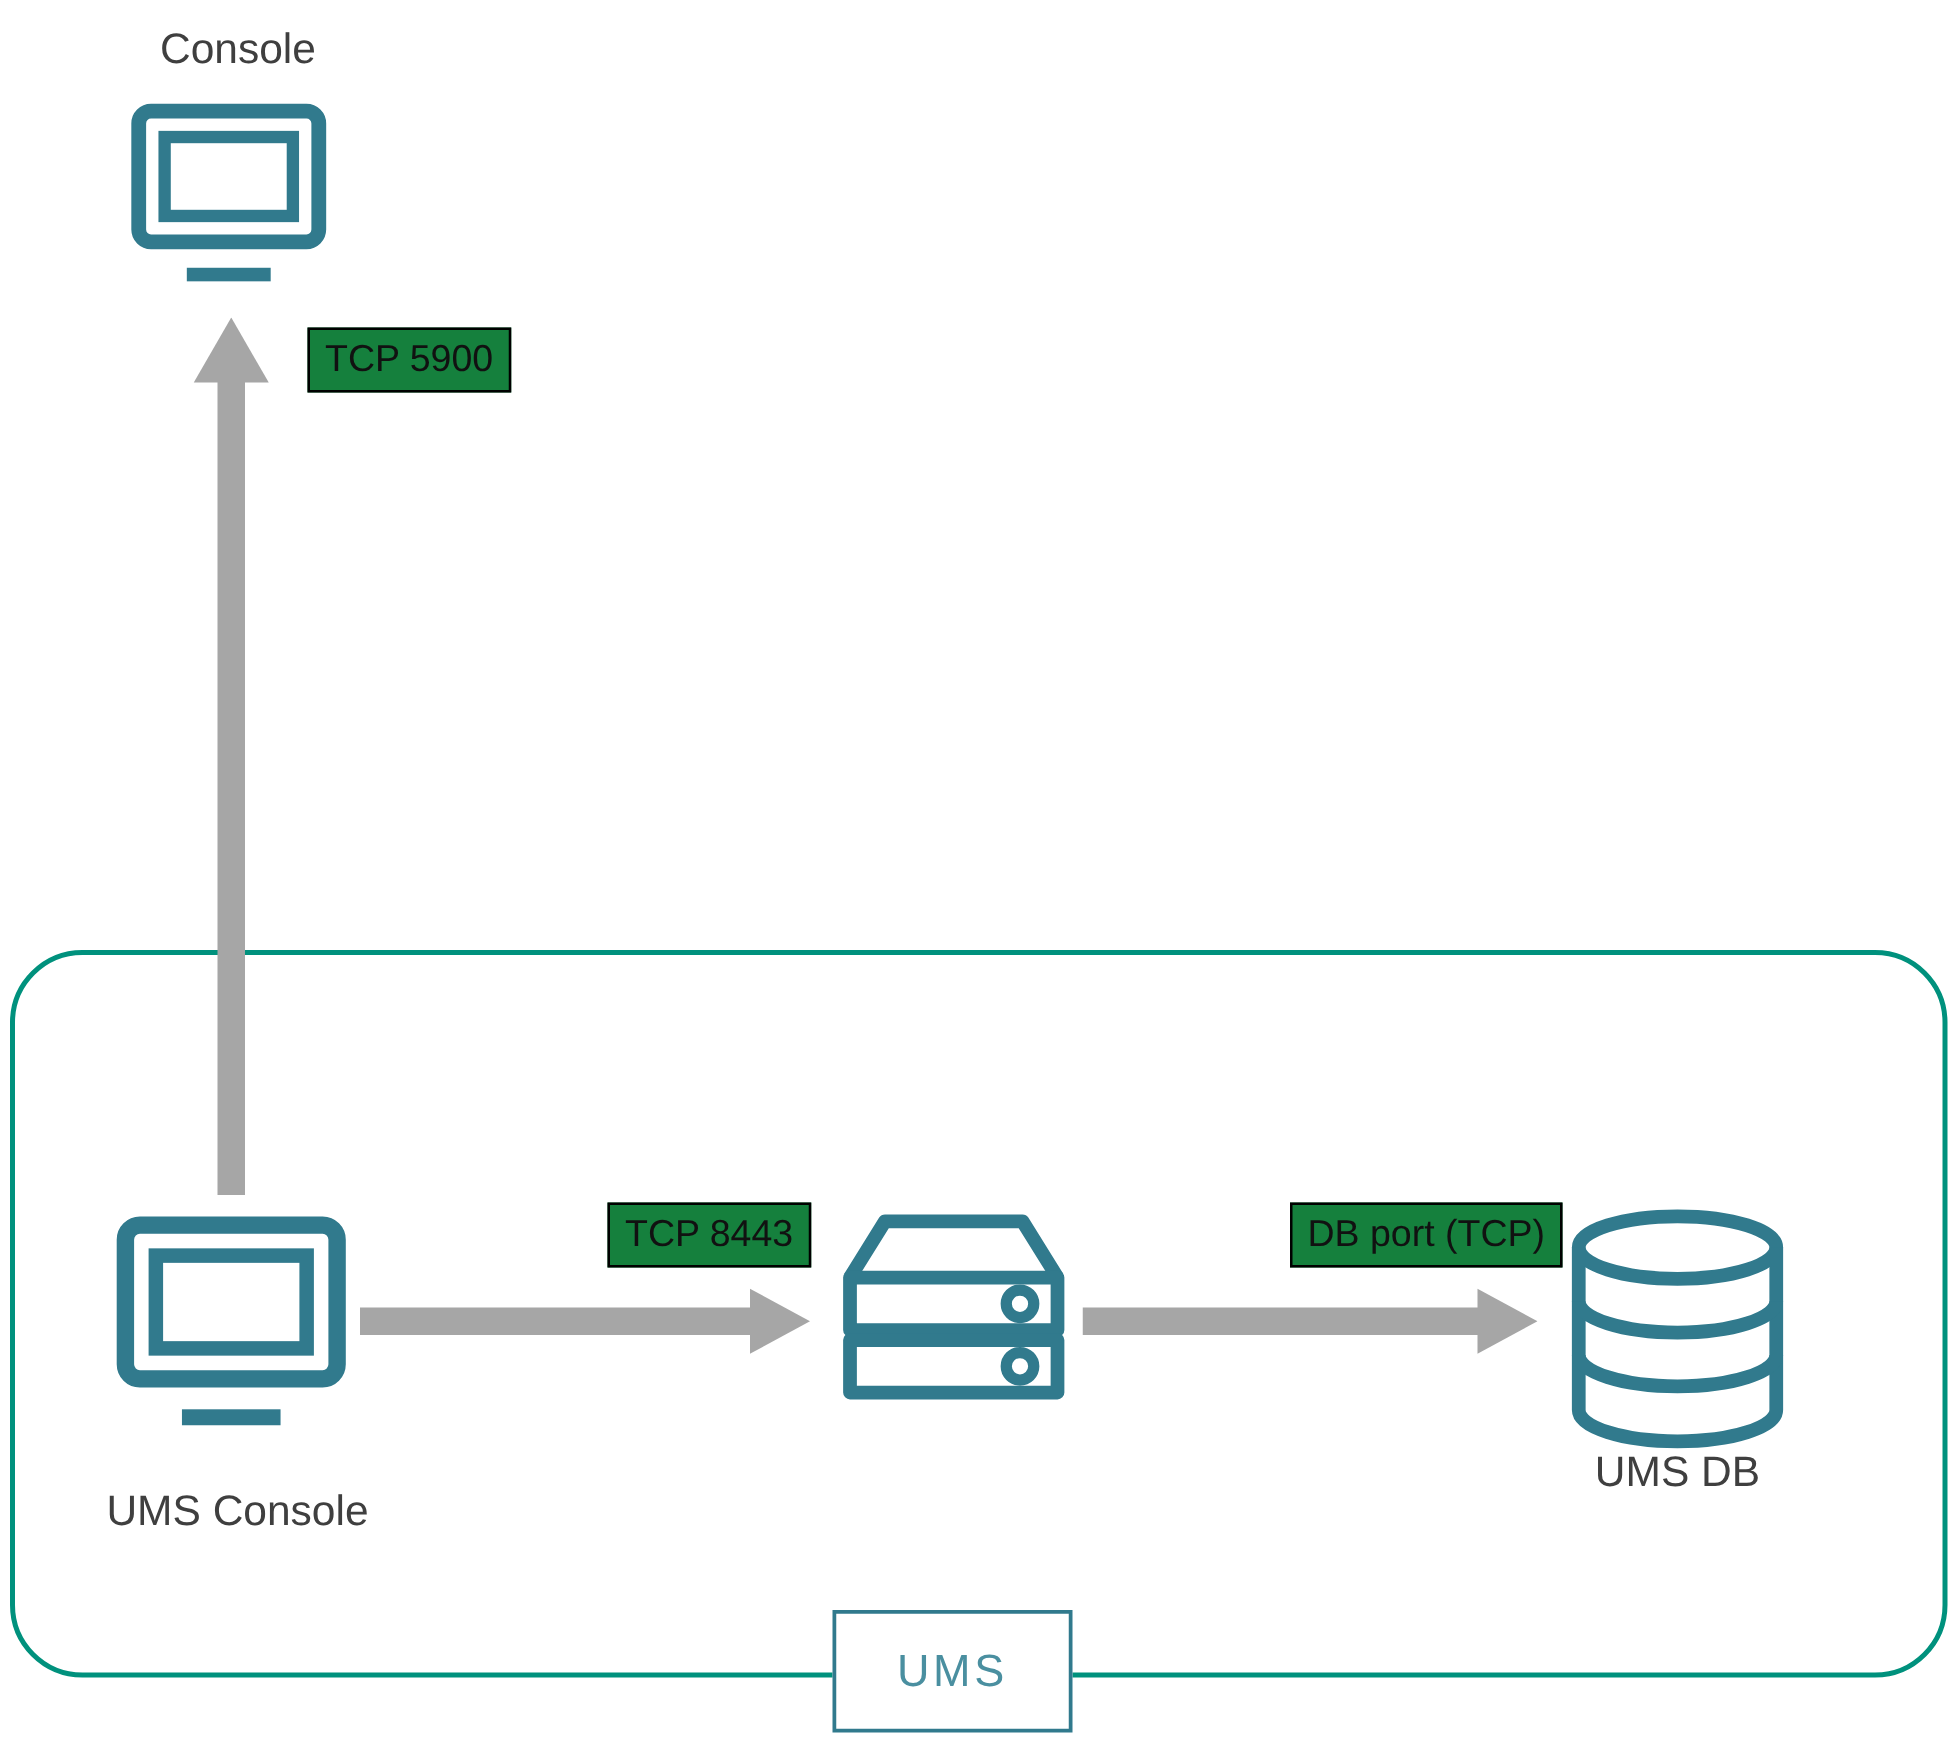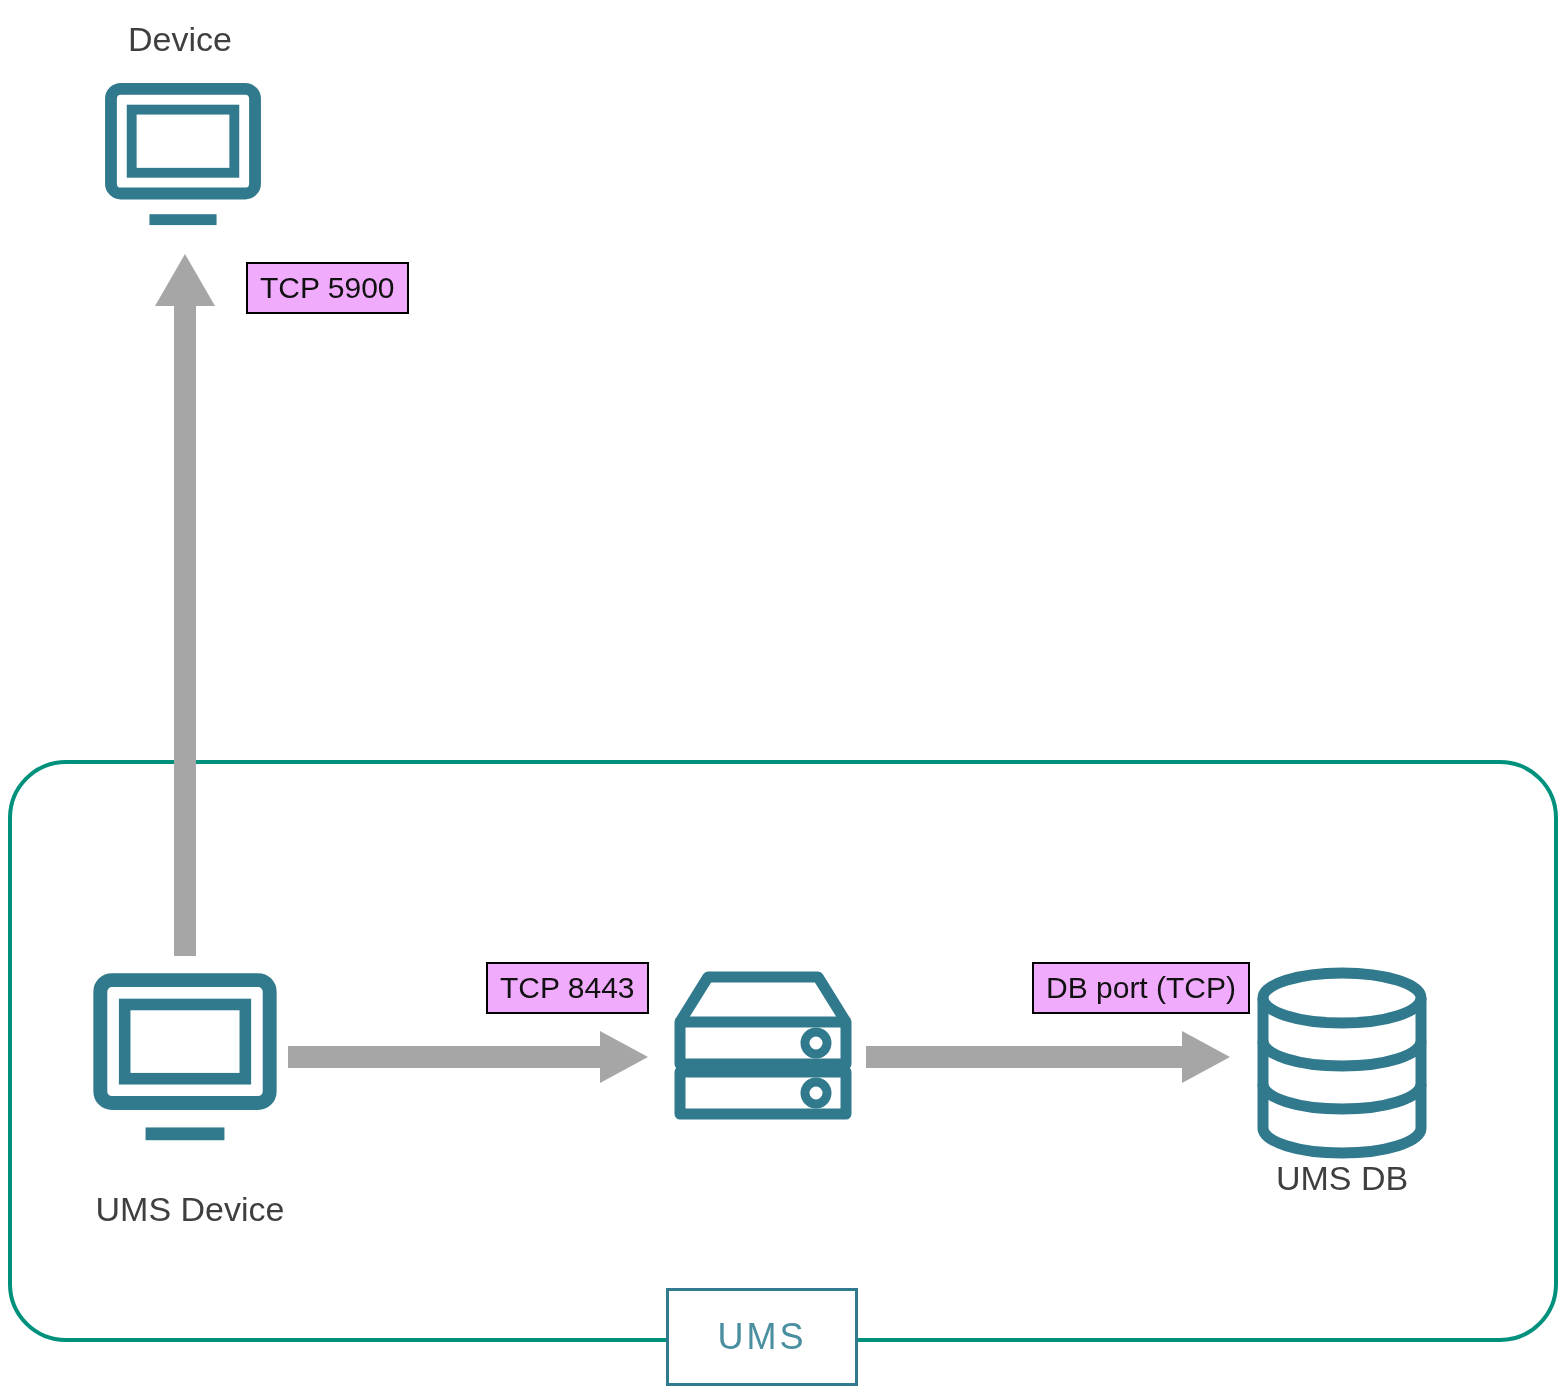--- a/index.html
+++ b/index.html
@@ -42,21 +42,21 @@
     position:absolute;
     color:var(--label_text);
     font-size:34px;
     white-space:nowrap;
   }
   .centered{
     text-align:center;
   }
   .port-label{
     position:absolute;
-    background:#f0abfc;
+    background:#15803d;
     border:2px solid #000000;
     color:var(--port_text);
     font-size:30px;
     padding:7px 12px;
     white-space:nowrap;
     z-index:5;
   }
   .ums-box{
     position:absolute;
     left:666px; top:1288px;
@@ -75,42 +75,42 @@
     letter-spacing:3px;
   }
 </style>
 </head>
 <body>
 
 <div class="canvas">
 
   <div class="group-box"></div>
 
-  <div class="node-label" style="left:128px; top:20px;">Device</div>
+  <div class="node-label" style="left:128px; top:20px;">Console</div>
 
   <svg class="icon" style="left:104px; top:82px;" width="158" height="148" viewBox="0 0 160 150">
     <rect x="7" y="7" width="146" height="106" rx="10" fill="none" stroke="currentColor" stroke-width="12"></rect>
     <rect x="28" y="28" width="104" height="64" fill="none" stroke="currentColor" stroke-width="10"></rect>
     <rect x="46" y="134" width="68" height="11" fill="currentColor"></rect>
   </svg>
 
   <svg class="arrow" style="left:153px; top:254px;" width="64" height="702" viewBox="0 0 64 702">
     <polygon points="32,0 62,52 2,52" fill="currentColor"></polygon>
     <rect x="21" y="48" width="22" height="654" fill="currentColor"></rect>
   </svg>
 
   <div class="port-label" style="left:246px; top:262px;">TCP 5900</div>
 
   <svg class="icon" style="left:92px; top:972px;" width="186" height="174" viewBox="0 0 160 150">
     <rect x="7" y="7" width="146" height="106" rx="10" fill="none" stroke="currentColor" stroke-width="12"></rect>
     <rect x="28" y="28" width="104" height="64" fill="none" stroke="currentColor" stroke-width="10"></rect>
     <rect x="46" y="134" width="68" height="11" fill="currentColor"></rect>
   </svg>
 
-  <div class="node-label centered" style="left:40px; top:1190px; width:300px;">UMS Device</div>
+  <div class="node-label centered" style="left:40px; top:1190px; width:300px;">UMS Console</div>
 
   <svg class="arrow" style="left:288px; top:1027px;" width="360" height="60" viewBox="0 0 360 60">
     <polygon points="360,30 312,4 312,56" fill="currentColor"></polygon>
     <rect x="0" y="19" width="316" height="22" fill="currentColor"></rect>
   </svg>
 
   <div class="port-label" style="left:486px; top:962px;">TCP 8443</div>
 
   <svg class="icon" style="left:668px; top:960px;" width="190" height="190" viewBox="0 0 190 190">
     <path d="M12,62 L40,17 L150,17 L178,62" fill="none" stroke="currentColor" stroke-width="11" stroke-linejoin="round"></path>

